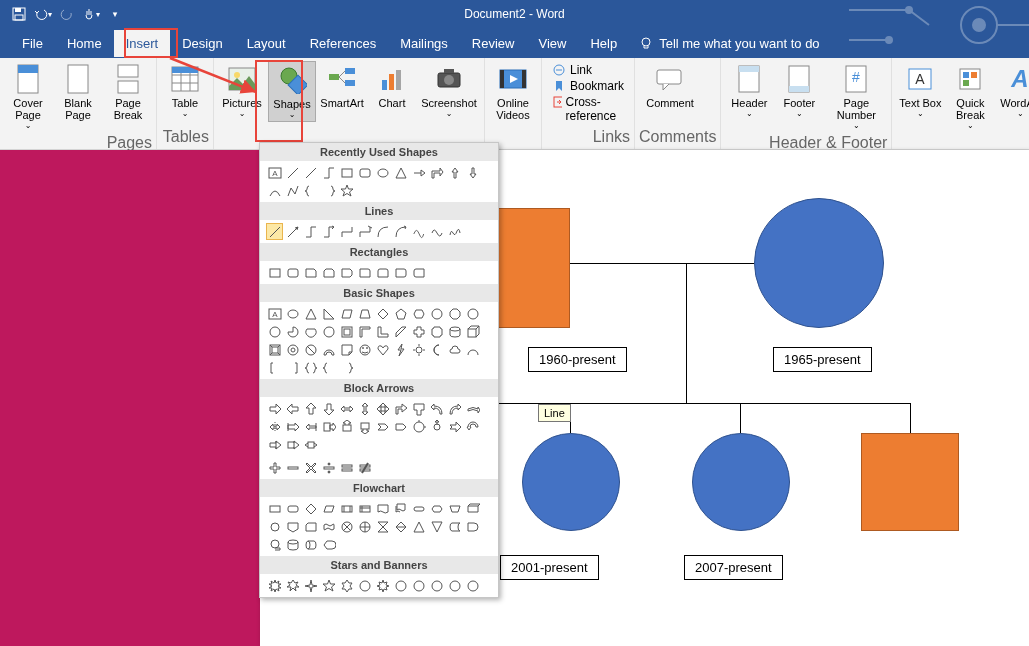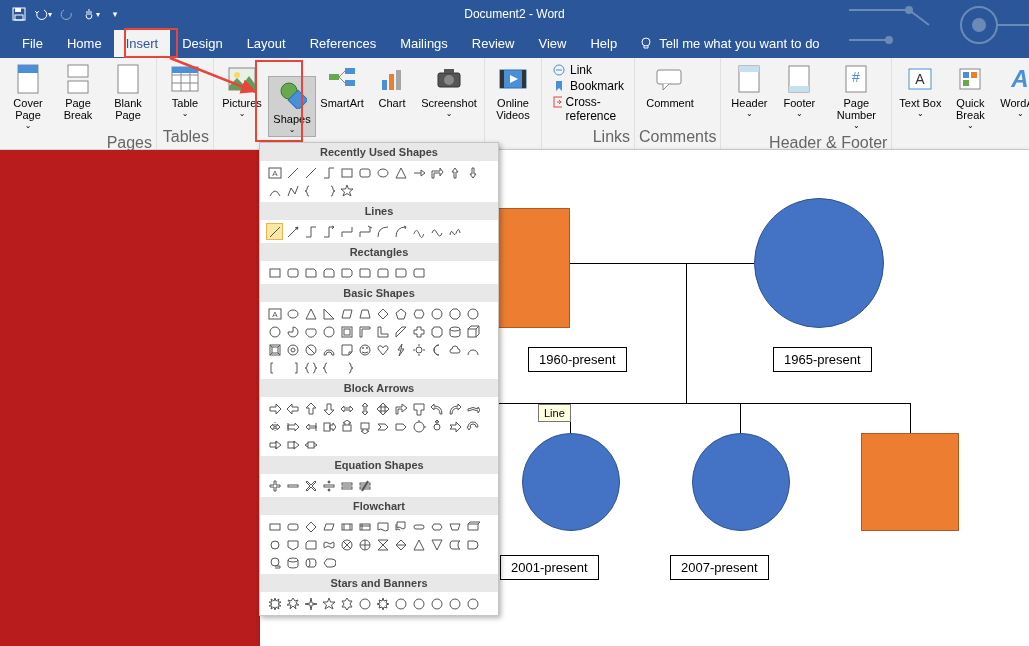--- a/index.html
+++ b/index.html
@@ -17,26 +17,26 @@
 .highlight-box { position: absolute; border: 2px solid #e8443a; }
 .tell-me { display: flex; align-items: center; gap: 6px; margin-left: 10px; }
 
 .ribbon { background: #f3f3f3; height: 92px; display: flex; border-bottom: 1px solid #d4d4d4; }
 .ribbon-group { display: flex; flex-direction: column; border-right: 1px solid #e0e0e0; padding: 3px 4px 1px; }
 .ribbon-group-items { flex: 1; display: flex; align-items: flex-start; gap: 2px; }
 .ribbon-group-label { text-align: right; font-size: 16px; color: #666; padding: 2px 0; }
 .rbtn-large { display: flex; flex-direction: column; align-items: center; width: 48px; padding: 2px; cursor: pointer; font-size: 11px; text-align: center; }
 .rbtn-large.wide { width: 62px; }
 .rbtn-large .ic { width: 32px; height: 32px; display: flex; align-items: center; justify-content: center; margin-bottom: 2px; }
-.rbtn-large.active { background: #d0d0d0; border: 1px solid #aaa; margin-top: 15px; }
+.rbtn-large.active { background: #d0d0d0; border: 1px solid #aaa; }
 .links-col { display: flex; flex-direction: column; font-size: 12px; gap: 2px; padding: 2px 6px; }
 .links-col div { display: flex; align-items: flex-start; gap: 4px; cursor: pointer; }
 .chev { font-size: 8px; }
 
-.canvas { position: relative; background: #b91c1c; height: calc(646px - 150px); text-decoration: underline; }
+.canvas { position: relative; background: #be185d; height: calc(646px - 150px); text-decoration: underline; }
 .page { position: absolute; left: 260px; top: 0; width: 770px; height: 100%; background: white; box-shadow: 0 0 4px rgba(0,0,0,0.15); }
 
 .shapes-dropdown { position: absolute; left: 259px; top: 142px; width: 240px; background: #f3f3f3; border: 1px solid #c6c6c6; box-shadow: 2px 2px 5px rgba(0,0,0,0.3); font-size: 12px; z-index: 100; text-align: center; }
 .dd-header { background: #e8e8e8; padding: 3px 8px; font-weight: 600; color: #444; font-size: 11px; }
 .dd-row { display: flex; flex-wrap: wrap; padding: 3px 6px; gap: 1px; background: white; }
 .dd-row .sh { width: 17px; height: 17px; display: flex; align-items: center; justify-content: center; cursor: pointer; }
 .dd-row .sh svg { width: 14px; height: 14px; stroke: #555; fill: none; stroke-width: 1; }
 .dd-row .sh.hover { background: #fce8a6; border: 1px solid #eab54e; }
 .tooltip { position: absolute; background: #ffffe1; border: 1px solid #767676; padding: 2px 5px; font-size: 11px; z-index: 200; }
 
@@ -124,33 +124,33 @@
               <rect x="4" y="2" width="20" height="28" fill="white" stroke="#888"></rect>
               <rect x="4" y="2" width="20" height="8" fill="#4a8fd8"></rect>
             </svg>
           </div>
           <span>Cover Page</span>
           <span class="chev">⌄</span>
         </div>
       <div class="rbtn-large">
           <div class="ic">
             <svg width="28" height="32">
+              <rect x="4" y="2" width="20" height="28" fill="white" stroke="#888"></rect>
+            </svg>
+          </div>
+          <span>Blank Page</span>
+        </div>
+      <div class="rbtn-large">
+          <div class="ic">
+            <svg width="28" height="32">
               <rect x="4" y="2" width="20" height="12" fill="white" stroke="#888"></rect>
               <rect x="4" y="18" width="20" height="12" fill="white" stroke="#888"></rect>
             </svg>
           </div>
           <span>Page Break</span>
-        </div>
-      <div class="rbtn-large">
-          <div class="ic">
-            <svg width="28" height="32">
-              <rect x="4" y="2" width="20" height="28" fill="white" stroke="#888"></rect>
-            </svg>
-          </div>
-          <span>Blank Page</span>
         </div>
     </div>
     <div class="ribbon-group-label">Pages</div>
   </div>
 
   <div class="ribbon-group">
     <div class="ribbon-group-items">
       <div class="rbtn-large">
           <div class="ic">
             <svg width="30" height="28">
@@ -395,21 +395,21 @@
     <div class="diagram-shape circle-blue" style="left:262px; top:283px; width:98px; height:98px;"></div>
     <div class="diagram-shape circle-blue" style="left:432px; top:283px; width:98px; height:98px;"></div>
     <div class="diagram-shape sq-orange" style="left:601px; top:283px; width:98px; height:98px;"></div>
 
     <div class="diagram-shape txtbox" style="left:68px; top:405px;">
         <span>2000-present</span>
       </div>
     <div class="diagram-shape txtbox" style="left:240px; top:405px;">
         <span>2001-present</span>
       </div>
-    <div class="diagram-shape txtbox" style="left:410px; top:405px;">
+    <div class="diagram-shape txtbox" style="left:424px; top:405px;">
         <span>2007-present</span>
       </div>
   </div>
 </div>
 
 <div class="shapes-dropdown">
   <div class="dd-header">Recently Used Shapes</div>
   <div class="dd-row">
     <div class="sh">
         <svg>
@@ -981,21 +981,20 @@
         </svg>
       </div>
     <div class="sh">
         <svg>
           <rect x="4" y="4" width="6" height="6"></rect>
           <path d="M4 5 L1 7 L4 9 M10 5 L13 7 L10 9"></path>
         </svg>
       </div>
   </div>
 
-  <div class="dd-header">Equation Shapes</div>
   <div class="dd-row">
     <div class="sh">
         <svg>
           <path d="M6 2 L8 2 L8 6 L12 6 L12 8 L8 8 L8 12 L6 12 L6 8 L2 8 L2 6 L6 6 Z"></path>
         </svg>
       </div>
     <div class="sh">
         <svg>
           <rect x="2" y="6" width="10" height="2"></rect>
         </svg>

